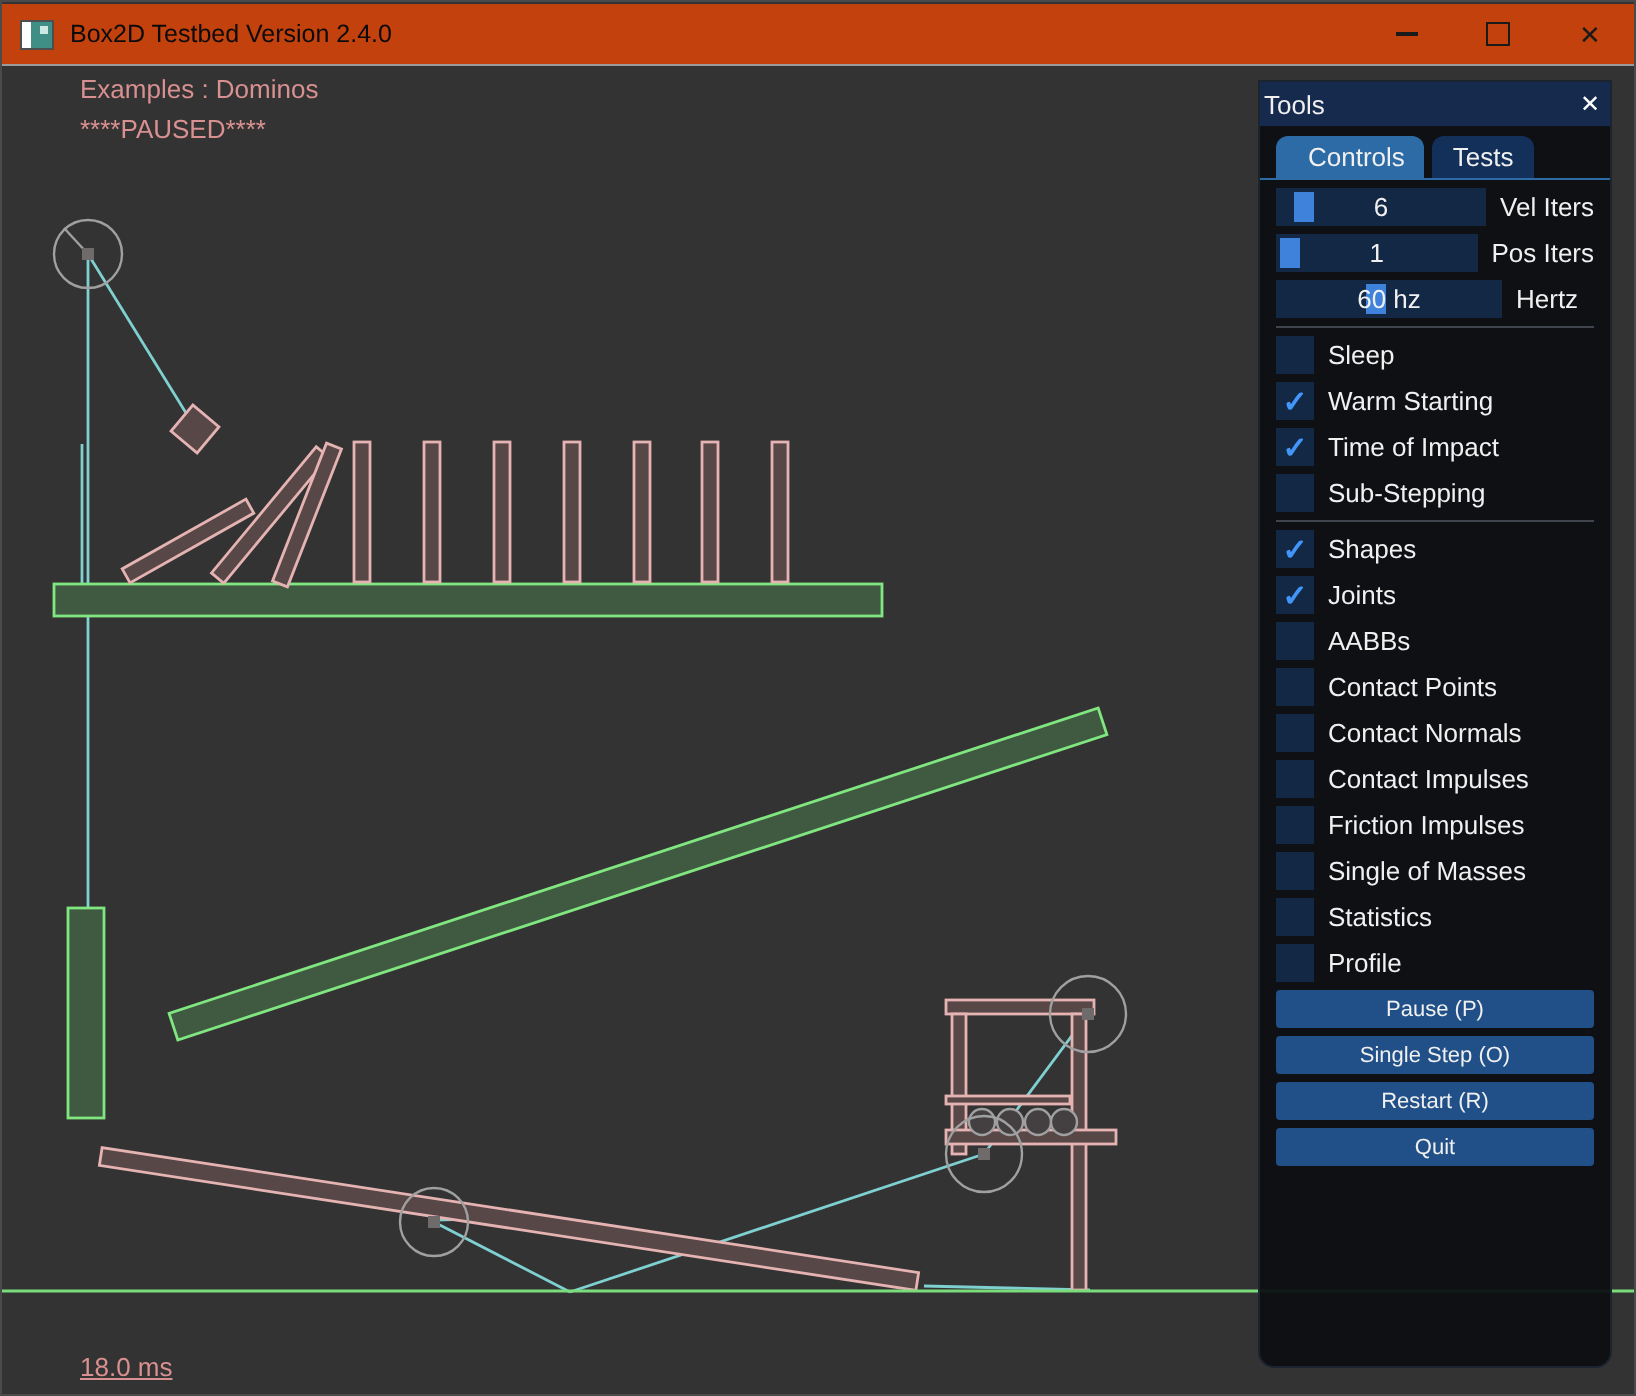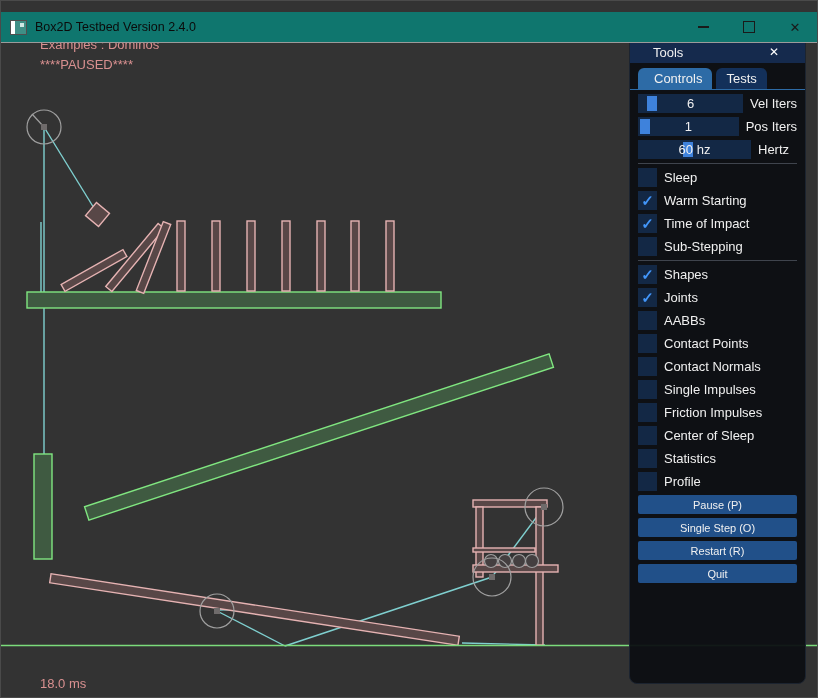--- a/index.html
+++ b/index.html
@@ -6,21 +6,21 @@
   body{
     width:818px;height:698px;position:relative;overflow:hidden;
     background:var(--canvas-bg,#333333);
     font-family:"Liberation Sans", sans-serif;
     -webkit-font-smoothing:antialiased;
   }
   .window-frame{position:absolute;inset:0;border:1px solid #4a4a4a;pointer-events:none;z-index:50;}
 
   
   .titlebar{
-    position:absolute;top:12px;left:0;width:818px;height:31px;background:#0f766e;
+    position:absolute;top:2px;left:0;width:818px;height:31px;background:#c2410c;
     display:flex;align-items:center;z-index:40;border-bottom:1px solid #9b9b9b;
     box-sizing:border-box;
   }
   .app-icon{width:15px;height:13px;margin-left:10px;border:1px solid #4e4e4e;background:
     linear-gradient(to right,#ffffff 0 30%,#3f8f86 30% 100%);position:relative;}
   .app-icon::after{content:"";position:absolute;right:2px;top:2px;width:4px;height:4px;background:#cfe8e4;}
   .titlebar-text{margin-left:8px;font-size:12.5px;color:#0b0b0b;}
   .win-controls{margin-left:auto;display:flex;height:100%;}
   .win-btn{width:46px;height:100%;display:flex;align-items:center;justify-content:center;color:#1a1a1a;}
   .glyph-min{width:11px;height:1.4px;background:#1a1a1a;}
@@ -32,32 +32,32 @@
   .static-shape{stroke:var(--static-green,#80e680);fill:var(--static-green-fill,#3f5a41);stroke-width:1.4;}
   .dyn-shape{stroke:var(--dynamic-pink,#e6b3b3);fill:var(--dynamic-pink-fill,#584747);stroke-width:1.4;}
   .sleep-ball{stroke:var(--sleep-gray,#a0a0a0);fill:#443f40;stroke-width:1.2;}
   .joint-circle{stroke:var(--sleep-gray,#a0a0a0);fill:none;stroke-width:1.2;}
   .joint-line{stroke:var(--joint-teal,#7fd0d0);stroke-width:1.4;fill:none;}
   .axis-line{stroke:var(--sleep-gray,#a0a0a0);stroke-width:1.2;}
   .anchor-square{fill:#6f6b6b;}
   .ground-line{stroke:var(--ground-green,#7bdc7b);stroke-width:1.6;}
 
   .hud-text{position:absolute;left:8px;color:var(--text-salmon,#d99090);font-size:13px;z-index:2;margin-left:32px;}
-  .hud-line1{top:37px;} .hud-line2{top:57px;} .hud-ms{top:676px;}
+  .hud-line1{top:37px;} .hud-line2{top:57px;} .hud-ms{top:676px;text-decoration:underline;}
 
   
   .tools-panel{
     position:absolute;left:629px;top:40px;width:177px;height:644px;z-index:10;
     background:rgba(13,15,19,0.95);
     border:1px solid #1c2430;border-radius:0 0 8px 8px;
     box-sizing:border-box;color:#f0f0f0;font-size:13px;
   }
   .panel-titlebar{
     height:22px;background:var(--panel-title-bg,#152a4d);display:flex;align-items:center;
-    padding:0 23px;box-sizing:border-box;
+    padding:0 2px;box-sizing:border-box;
   }
   .panel-title{flex:1;font-size:13px;}
   .panel-close{width:16px;height:16px;display:flex;align-items:center;justify-content:center;
     color:#ffffff;font-size:12px;}
   .tabbar{padding:5px 8px 0 8px;border-bottom:1px solid var(--tab-active,#2d6ba6);display:flex;gap:4px;}
   .tab{padding:3px 10px 3px 10px;border-radius:6px 6px 0 0;font-size:13px;}
   .tab.active{background:var(--tab-active,#2d6ba6);padding-left:16px;}
   .tab.inactive{background:var(--tab-inactive,#13305a);}
   .panel-content{padding:4px 8px 0 8px;}
 
@@ -237,29 +237,29 @@
     <div class="check-row">
       <div class="checkbox"></div>
       <span class="row-label">Contact Points</span>
     </div>
     <div class="check-row">
       <div class="checkbox"></div>
       <span class="row-label">Contact Normals</span>
     </div>
     <div class="check-row">
       <div class="checkbox"></div>
-      <span class="row-label">Single Impulses</span>
+      <span class="row-label">Contact Impulses</span>
     </div>
     <div class="check-row">
       <div class="checkbox"></div>
       <span class="row-label">Friction Impulses</span>
     </div>
     <div class="check-row">
       <div class="checkbox"></div>
-      <span class="row-label">Center of Sleep</span>
+      <span class="row-label">Single of Masses</span>
     </div>
     <div class="check-row">
       <div class="checkbox"></div>
       <span class="row-label">Statistics</span>
     </div>
     <div class="check-row">
       <div class="checkbox"></div>
       <span class="row-label">Profile</span>
     </div>
 

